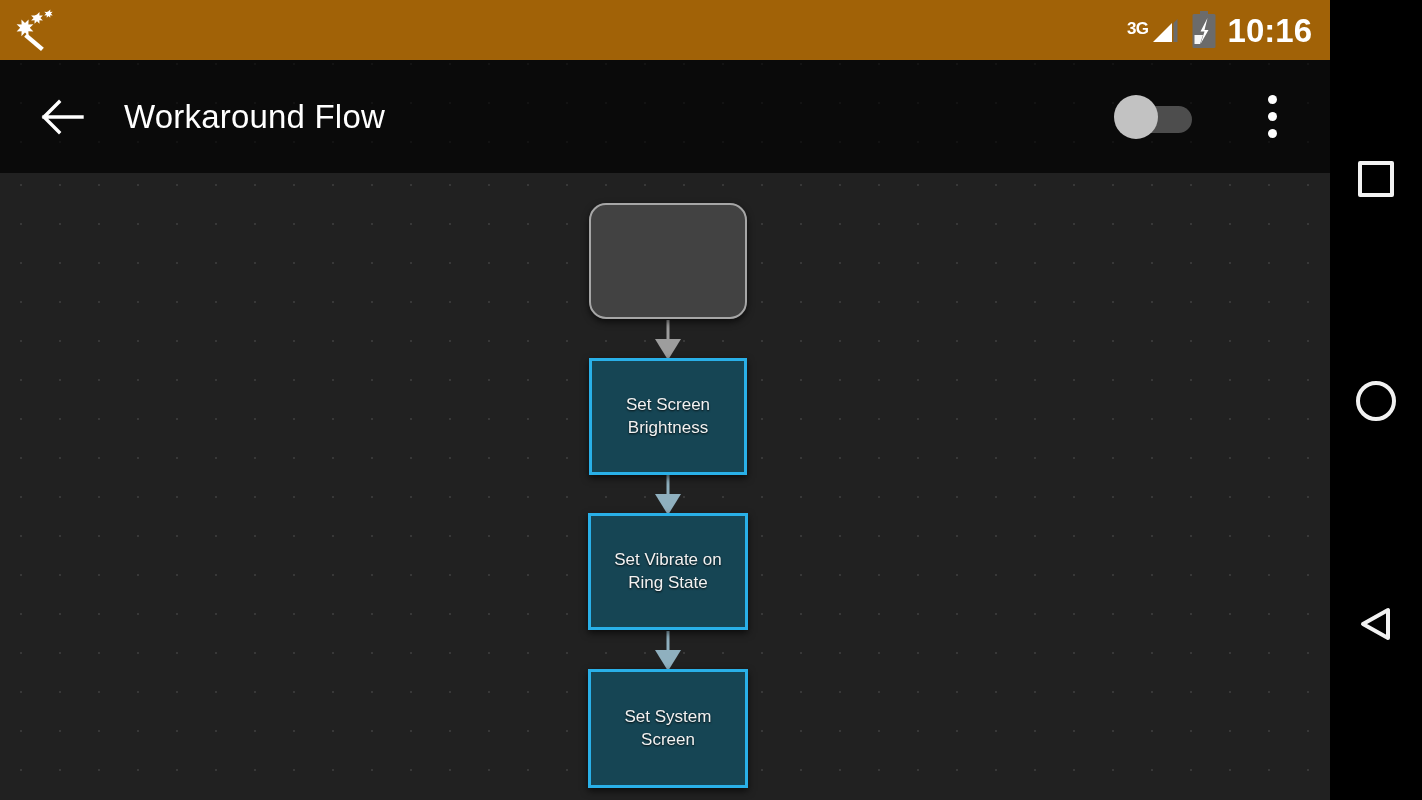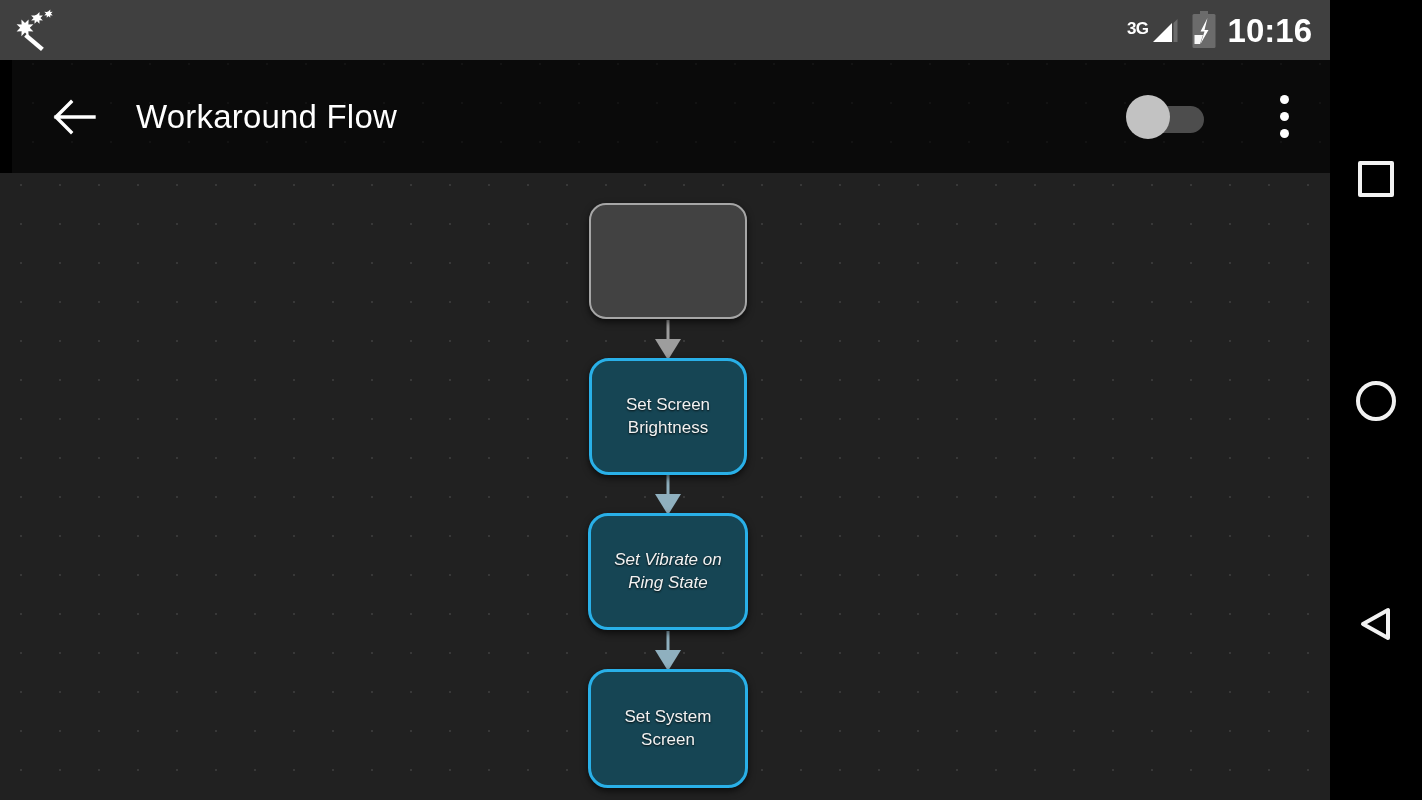--- a/index.html
+++ b/index.html
@@ -7,37 +7,37 @@
     width:1422px; height:800px;
     background:#000;
     font-family:"Liberation Sans", sans-serif;
     overflow:hidden;
   }
   #screen { position:relative; width:1422px; height:800px; background:#000; }
 
   
   #status-bar {
     position:absolute; left:0; top:0; width:1330px; height:60px;
-    background:#404040;
+    background:#a16207;
     display:flex; align-items:center; justify-content:space-between;
     padding:0 18px 0 14px;
   }
   #status-left { display:flex; align-items:center; gap:8px; }
   #status-right { display:flex; align-items:center; gap:11px; }
   .wand-icon { width:46px; height:42px; display:block; }
   .sig-3g { font-size:17px; font-weight:bold; color:#fff; line-height:1;
             position:relative; top:-8px; letter-spacing:-0.5px; }
   .sig-wrap { display:flex; align-items:flex-end; gap:1px; }
   .sig-tri { width:30px; height:30px; display:block; }
   .batt-icon { width:26px; height:38px; display:block; }
   .clock { font-size:33px; color:#fff; letter-spacing:0px; line-height:1; font-weight:700; }
 
   
   #app-bar {
-    position:absolute; left:12px; top:60px; width:1330px; height:113px;
+    position:absolute; left:0; top:60px; width:1330px; height:113px;
     background:#0a0a0a;
     display:flex; align-items:center;
     background-image:
       radial-gradient(circle at 1px 1px, rgba(255,255,255,0.035) 1px, transparent 1px);
     background-size:39px 39px;
     background-position:20px 3px;
     justify-content:flex-end;
   }
   #back-btn { width:70px; display:flex; align-items:center; justify-content:center;
               margin-left:28px; cursor:pointer; }
@@ -73,21 +73,20 @@
   .flow { position:absolute; left:0; top:0; width:1330px; height:627px; }
 
   
   .node {
     position:absolute;
     display:flex; align-items:center; justify-content:center;
     text-align:center;
     color:#f2f2f2; font-size:17px; line-height:1.30;
     text-shadow:0 1px 2px rgba(0,0,0,0.85);
     cursor:pointer;
-    border-radius:20px;
   }
   .node-start {
     background:#424242;
     border:2px solid #a6a6a6;
     border-radius:17px;
     box-shadow:0 3px 7px rgba(0,0,0,0.65);
   }
   .node-action {
     background:#164554;
     border:3px solid #29b0e8;
@@ -197,21 +196,21 @@
       </div>
 
       <div class="node node-start" style="left:589px; top:30px; width:158px; height:116px;">
         <span class="node-label"></span>
       </div>
 
       <div class="node node-action" style="left:589px; top:185px; width:158px; height:117px;">
         <span class="node-label">Set Screen Brightness</span>
       </div>
 
-      <div class="node node-action" style="left:588px; top:340px; width:160px; height:117px;font-style:italic;">
+      <div class="node node-action" style="left:588px; top:340px; width:160px; height:117px;">
         <span class="node-label">Set Vibrate on Ring State</span>
       </div>
 
       <div class="node node-action" style="left:588px; top:496px; width:160px; height:119px;">
         <span class="node-label">Set System Screen</span>
       </div>
 
     </div>
   </div>
 

